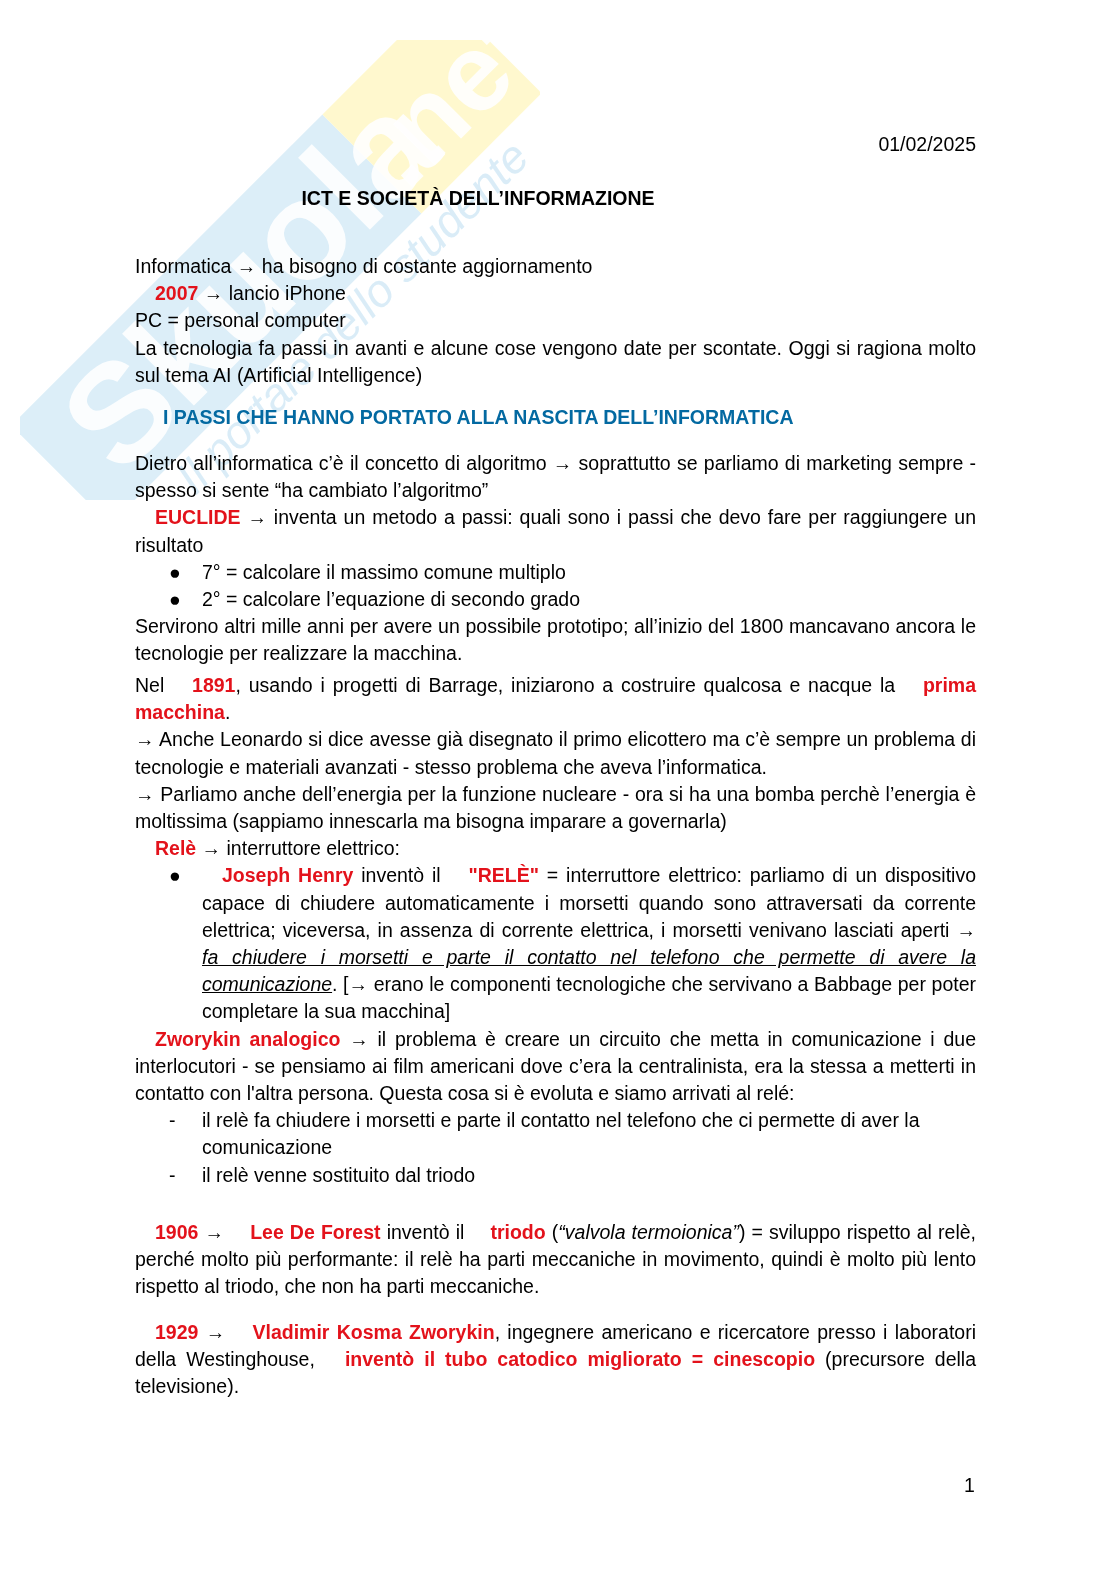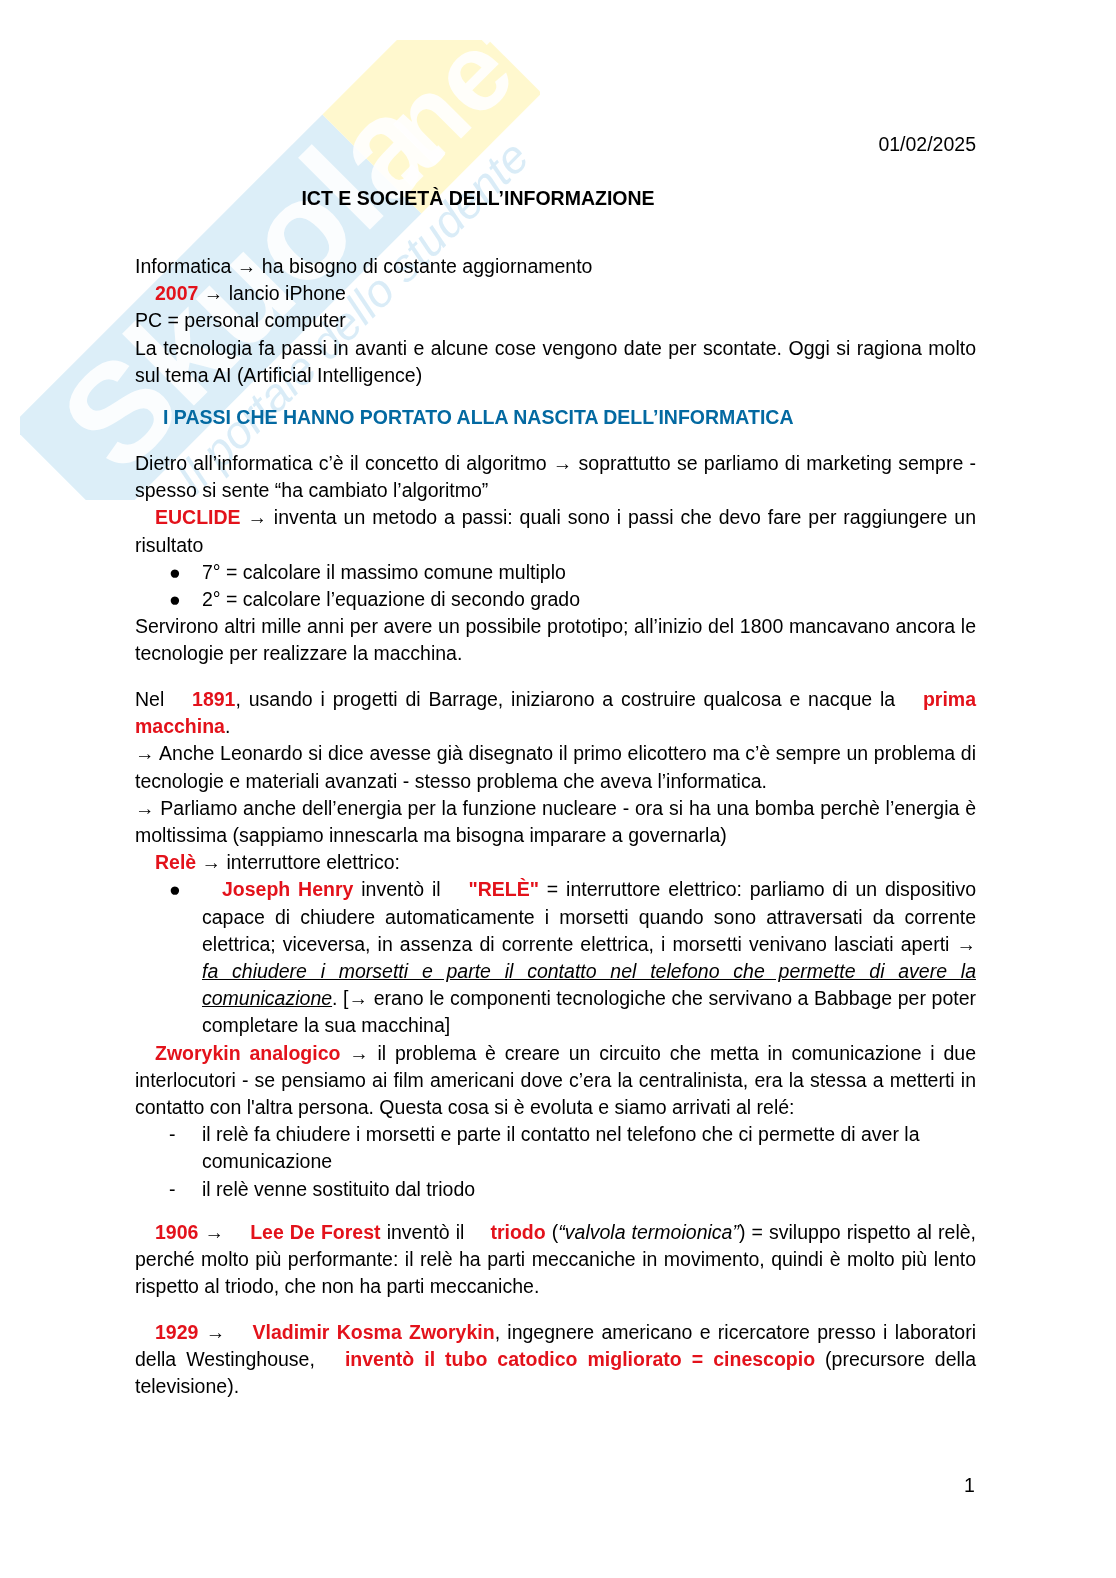--- a/index.html
+++ b/index.html
@@ -62,21 +62,21 @@
       <div class="just">
         <span class="red">EUCLIDE</span><span> → inventa un metodo a passi: quali sono i passi che devo fare per raggiungere un risultato</span>
       </div>
       <ul class="bul">
         <li><span class="mk">●</span><span>7° = calcolare il massimo comune multiplo</span></li>
         <li><span class="mk">●</span><span>2° = calcolare l’equazione di secondo grado</span></li>
       </ul>
       <div class="just">Servirono altri mille anni per avere un possibile prototipo; all’inizio del 1800 mancavano ancora le tecnologie per realizzare la macchina.</div>
     </div>
 
-    <div class="block" style="top:686px;">
+    <div class="block" style="top:672px;">
       <div class="just">
         <span>Nel </span><span class="red">1891</span><span>, usando i progetti di Barrage, iniziarono a costruire qualcosa e nacque la </span><span class="red">prima macchina</span><span>.</span>
       </div>
       <div class="just">→ Anche Leonardo si dice avesse già disegnato il primo elicottero ma c’è sempre un problema di tecnologie e materiali avanzati - stesso problema che aveva l’informatica.</div>
       <div class="just">→ Parliamo anche dell’energia per la funzione nucleare - ora si ha una bomba perchè l’energia è moltissima (sappiamo innescarla ma bisogna imparare a governarla)</div>
       <div>
         <span class="red">Relè</span><span> → interruttore elettrico:</span>
       </div>
       <ul class="bul">
         <li class="just">

